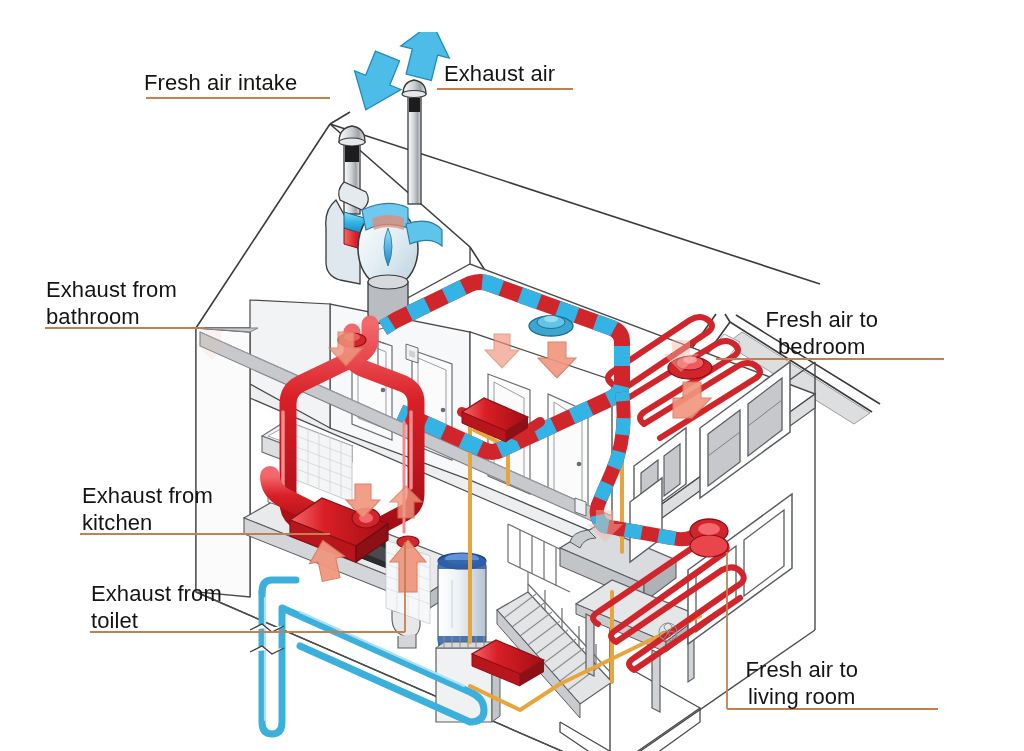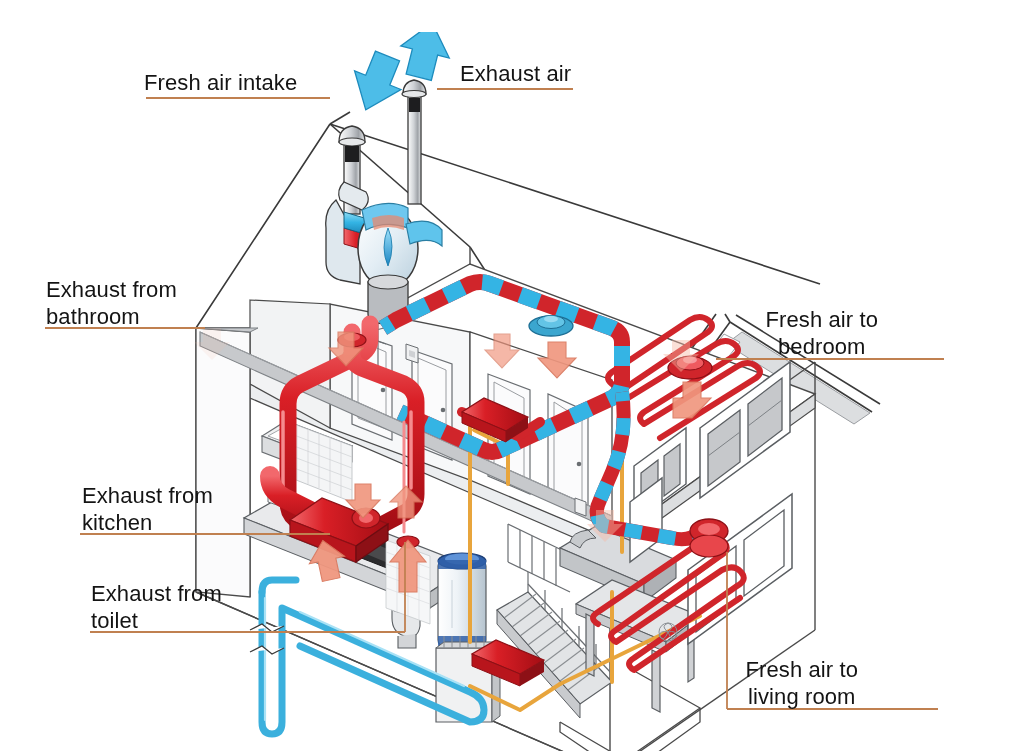--- a/index.html
+++ b/index.html
@@ -519,21 +519,21 @@
         <line x1="90" y1="600" x2="405" y2="600"></line>
         <line x1="405" y1="510" x2="405" y2="600"></line>
         <line x1="716" y1="327" x2="958" y2="327"></line>
         <line x1="727" y1="677" x2="938" y2="677"></line>
         <line x1="727" y1="520" x2="727" y2="677"></line>
       </g>
   </svg>
 
   <div id="labels-layer">
       <div class="label left" style="left: 144px; top: 37px;">Fresh air intake</div>
-      <div class="label left" style="left: 460px; top: 28px;">Exhaust air</div>
+      <div class="label left" style="left: 444px; top: 28px;">Exhaust air</div>
       <div class="label left" style="left: 46px; top: 244px;">Exhaust from
 bathroom</div>
       <div class="label left" style="left: 82px; top: 450px;">Exhaust from
 kitchen</div>
       <div class="label left" style="left: 91px; top: 548px;">Exhaust from
 toilet</div>
       <div class="label right" style="left: auto; top: 274px; right: 66px;">Fresh air to
 bedroom</div>
       <div class="label right" style="left: auto; top: 624px; right: 86px;">Fresh air to
 living room</div>

